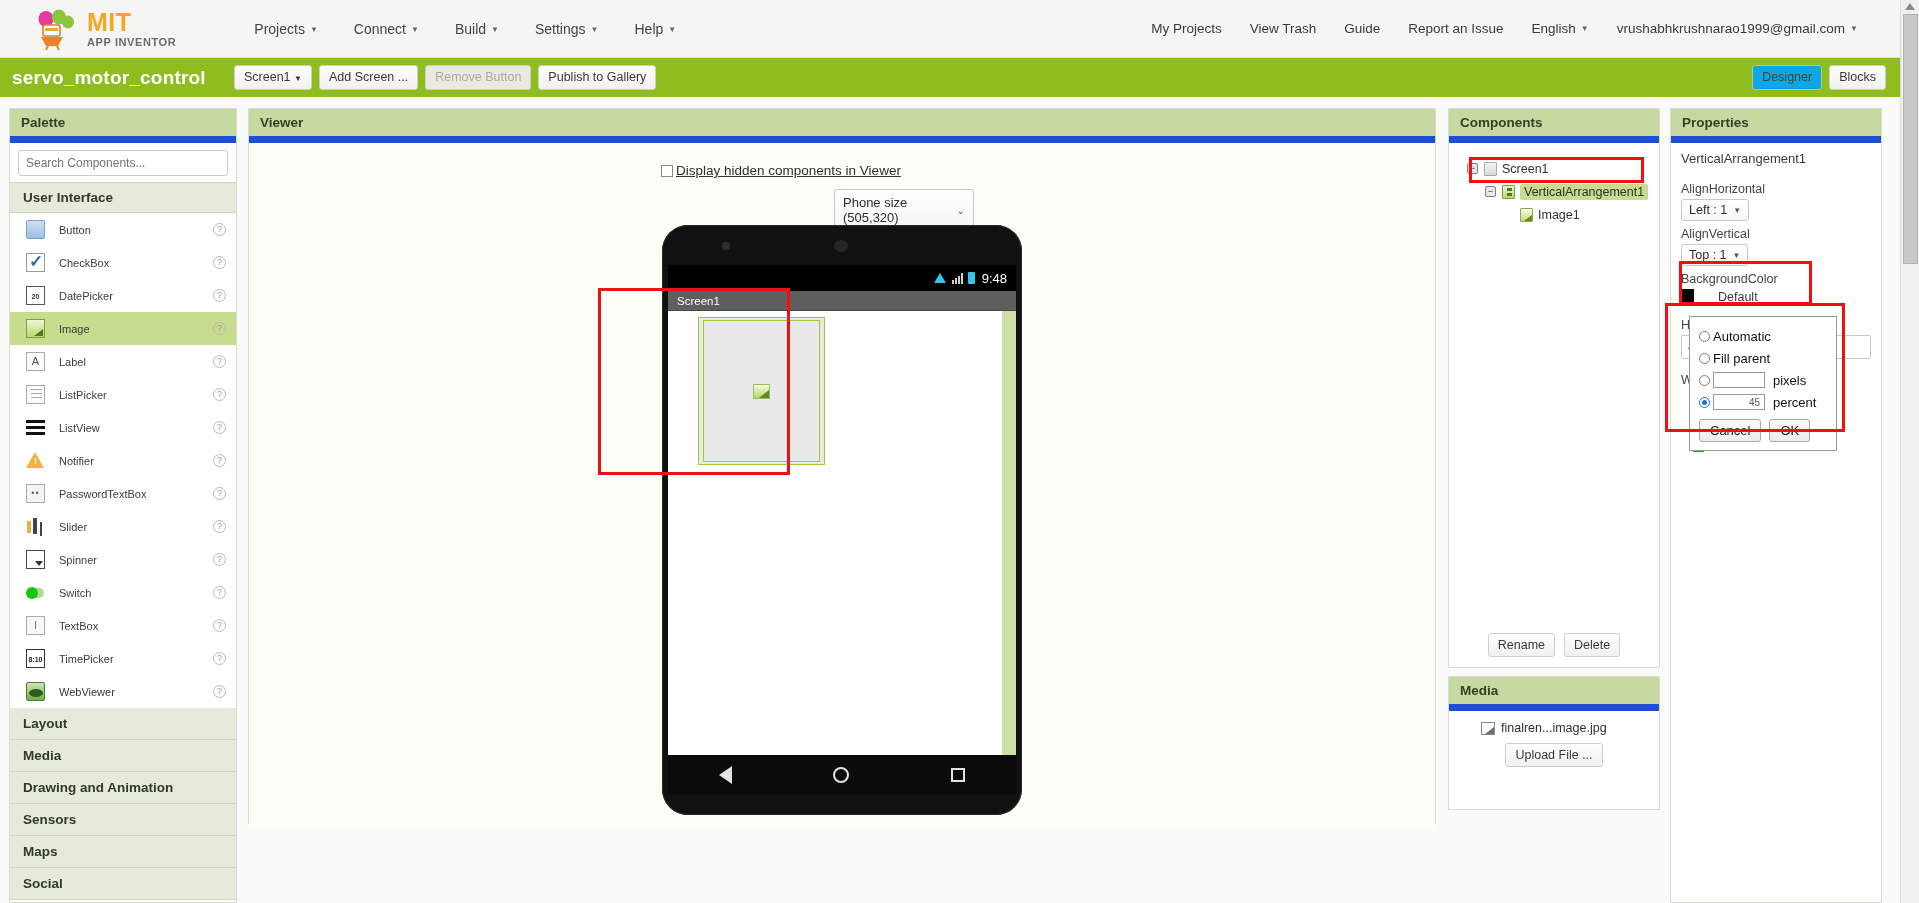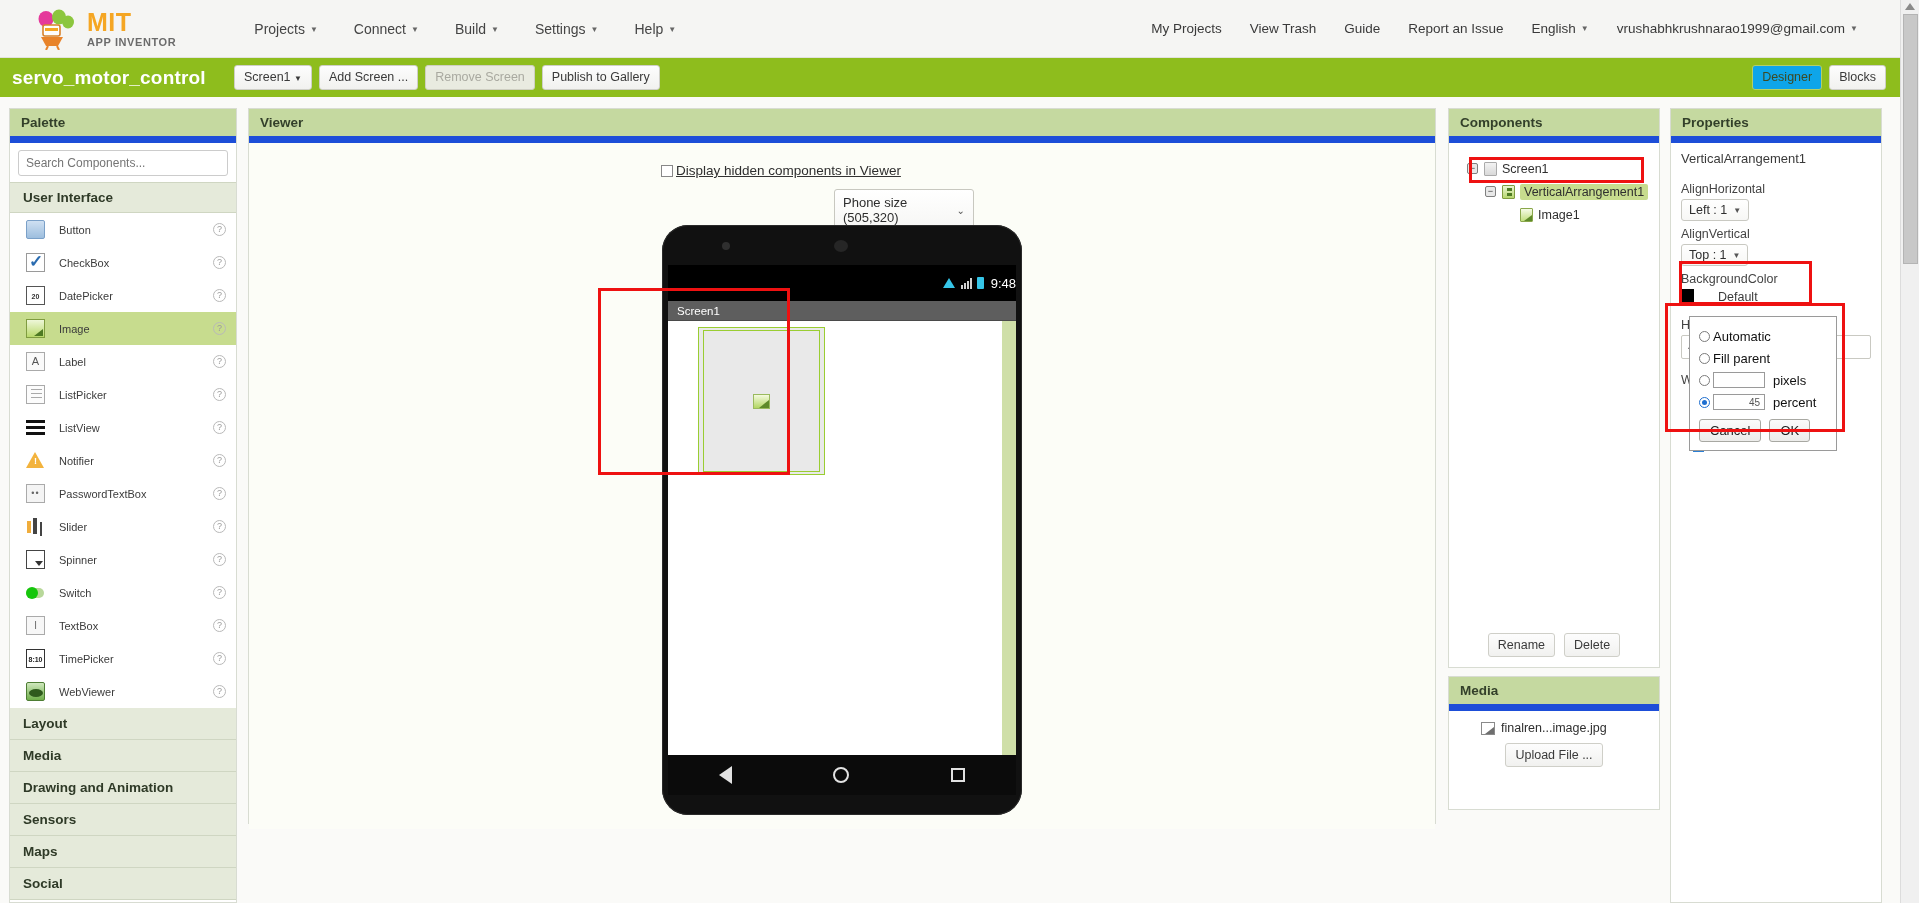--- a/index.html
+++ b/index.html
@@ -161,22 +161,22 @@
   .phone {
     position:absolute; left:50%; transform:translateX(-50%); top:82px;
     width:360px; height:590px;
     background:#111; border-radius:26px;
     box-shadow: inset 0 0 0 1px #2a2a2a;
   }
   .phone-cam { position:absolute; top:17px; left:60px; width:8px;height:8px;border-radius:50%; background:#2f2f2f; }
   .phone-spk { position:absolute; top:15px; left:172px; width:14px;height:12px;border-radius:50%; background:#262626; }
   .phone-screen { position:absolute; left:6px; top:40px; width:348px; height:490px; background:#fff; overflow:hidden;}
   .statusbar {
-    height:36px; background:#000; display:flex; align-items:center; justify-content:flex-end;
-    color:#35c5e8; font-size:12px;
+    height:26px; background:#000; display:flex; align-items:center; justify-content:flex-end;
+    padding-right:9px; color:#35c5e8; font-size:12px;
   }
   .sb-icons { display:flex; align-items:center; gap:5px; }
   .sb-wifi { width:13px;height:10px; position:relative; }
   .sb-wifi:before{content:""; position:absolute; left:0;bottom:0;width:0;height:0;border-left:6.5px solid transparent;border-right:6.5px solid transparent;border-bottom:10px solid #35c5e8;}
   .sb-sig { display:flex; align-items:flex-end; gap:1px; height:11px;}
   .sb-sig i{display:block;width:2px;background:#cfcfcf;}
   .sb-bat { width:7px;height:12px;background:#35c5e8;border-radius:1px;}
   .sb-time{ color:#fff; font-size:13px; margin-left:2px;}
   .titlebar {
     height:20px; background:#5e5e5e; color:#fff; font-size:11.5px;
@@ -327,21 +327,21 @@
       <div class="ri"><span>Report an Issue</span></div>
       <div class="ri"><span>English</span><span class="caret">▼</span></div>
       <div class="ri"><span>vrushabhkrushnarao1999@gmail.com</span><span class="caret">▼</span></div>
     </div>
   </div>
 
   <div class="projbar">
     <div class="projtitle">servo_motor_control</div>
     <div class="btn"><span>Screen1</span> <span style="font-size:8px">▼</span></div>
     <div class="btn">Add Screen ...</div>
-    <div class="btn disabled">Remove Screen</div>
+    <div class="btn disabled">Remove Button</div>
     <div class="btn">Publish to Gallery</div>
     <div class="rightbtns">
       <div class="btn sel">Designer</div>
       <div class="btn">Blocks</div>
     </div>
   </div>
 
   <div class="palette">
     <div class="panel-head">Palette</div>
     <div class="search-wrap">

